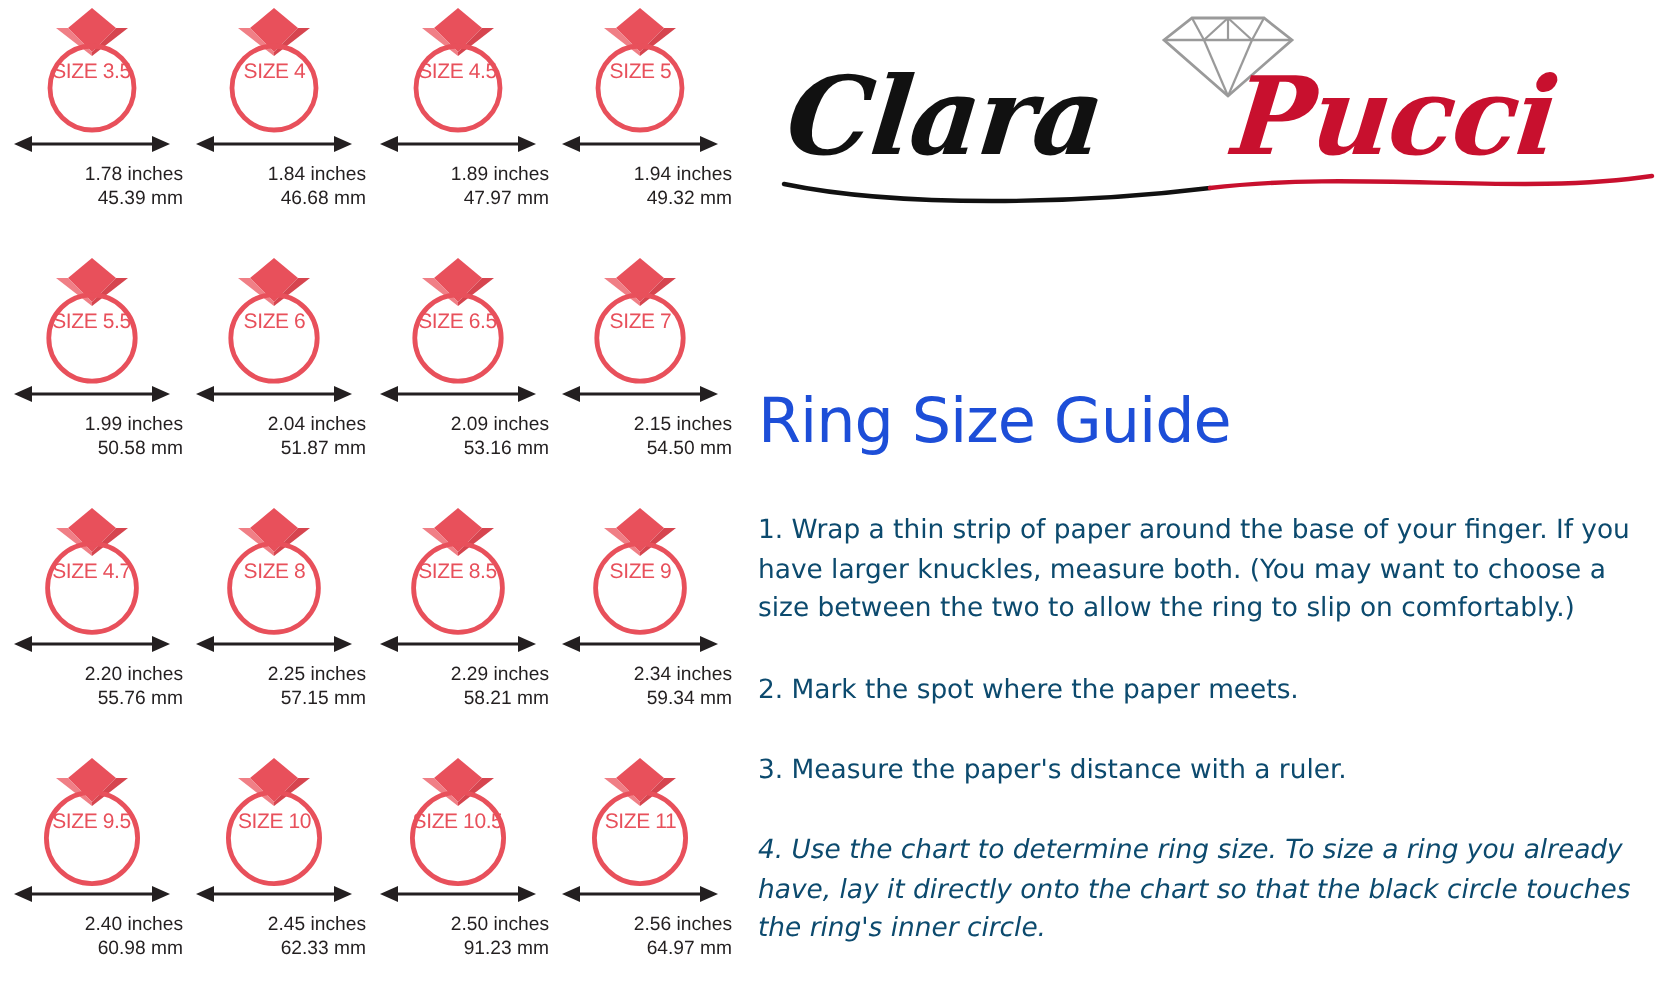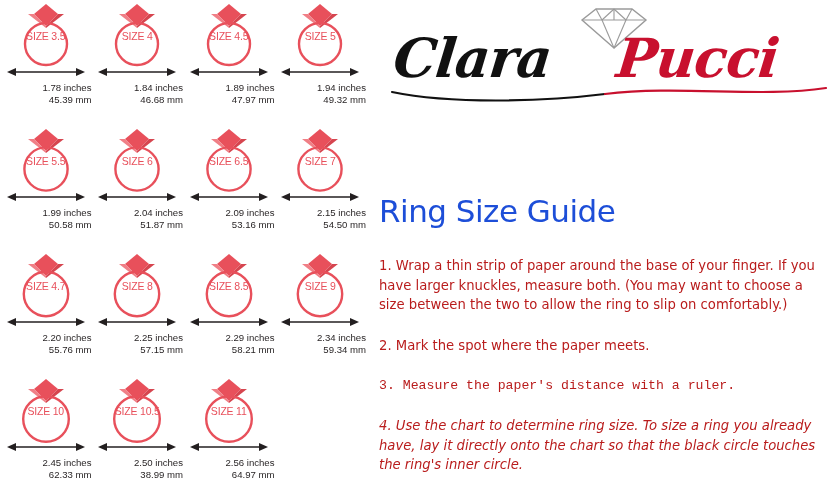--- a/index.html
+++ b/index.html
@@ -136,26 +136,26 @@
     color: #1d4ed8;
     letter-spacing: -0.5px;
   }
 
   .step {
     position: absolute;
     left: 13px;
     width: 452px;
     font-size: 13.2px;
     line-height: 19.5px;
-    color: #b91c1c;
+    color: #0c4a6e;
     font-family: "DejaVu Sans", sans-serif;
   }
   #step1 { top: 256px; }
   #step2 { top: 336px; }
-  #step3 { top: 376px; font-family: Liberation Mono, monospace; }
+  #step3 { top: 376px; }
   #step4 { top: 416px; font-style: italic; }
 </style>
 </head>
 <body>
 
 <div id="chart">
 
   <div class="ring-row">
     <div class="ring-cell">
       <svg class="ring-art" viewBox="0 0 74 66">
@@ -382,20 +382,38 @@
   </div>
 
   <div class="ring-row">
     <div class="ring-cell">
       <svg class="ring-art" viewBox="0 0 74 66">
         <polygon points="37,2 25,12 37,24 49,12" fill="#e8505b"></polygon>
         <polygon points="25,12 19,12 37,26 37,24" fill="#f07f86"></polygon>
         <polygon points="49,12 55,12 37,26 37,24" fill="#d6454f"></polygon>
         <circle cx="37" cy="42" r="22.8" fill="none" stroke="#e8505b" stroke-width="2.4"></circle>
       </svg>
+      <div class="size-label">SIZE 9.5</div>
+      <svg class="arrow-wrap" viewBox="0 0 78 12">
+        <line x1="8" y1="6" x2="70" y2="6" stroke="#231f20" stroke-width="1.6"></line>
+        <polygon points="0,6 9,2 9,10" fill="#231f20"></polygon>
+        <polygon points="78,6 69,2 69,10" fill="#231f20"></polygon>
+      </svg>
+      <div class="meas">
+        <span>2.40 inches</span><br>
+        <span>60.98 mm</span>
+      </div>
+    </div>
+    <div class="ring-cell">
+      <svg class="ring-art" viewBox="0 0 74 66">
+        <polygon points="37,2 25,12 37,24 49,12" fill="#e8505b"></polygon>
+        <polygon points="25,12 19,12 37,26 37,24" fill="#f07f86"></polygon>
+        <polygon points="49,12 55,12 37,26 37,24" fill="#d6454f"></polygon>
+        <circle cx="37" cy="42" r="22.8" fill="none" stroke="#e8505b" stroke-width="2.4"></circle>
+      </svg>
       <div class="size-label">SIZE 10</div>
       <svg class="arrow-wrap" viewBox="0 0 78 12">
         <line x1="8" y1="6" x2="70" y2="6" stroke="#231f20" stroke-width="1.6"></line>
         <polygon points="0,6 9,2 9,10" fill="#231f20"></polygon>
         <polygon points="78,6 69,2 69,10" fill="#231f20"></polygon>
       </svg>
       <div class="meas">
         <span>2.45 inches</span><br>
         <span>62.33 mm</span>
       </div>
@@ -408,21 +426,21 @@
         <circle cx="37" cy="42" r="22.8" fill="none" stroke="#e8505b" stroke-width="2.4"></circle>
       </svg>
       <div class="size-label">SIZE 10.5</div>
       <svg class="arrow-wrap" viewBox="0 0 78 12">
         <line x1="8" y1="6" x2="70" y2="6" stroke="#231f20" stroke-width="1.6"></line>
         <polygon points="0,6 9,2 9,10" fill="#231f20"></polygon>
         <polygon points="78,6 69,2 69,10" fill="#231f20"></polygon>
       </svg>
       <div class="meas">
         <span>2.50 inches</span><br>
-        <span>38.99 mm</span>
+        <span>91.23 mm</span>
       </div>
     </div>
     <div class="ring-cell">
       <svg class="ring-art" viewBox="0 0 74 66">
         <polygon points="37,2 25,12 37,24 49,12" fill="#e8505b"></polygon>
         <polygon points="25,12 19,12 37,26 37,24" fill="#f07f86"></polygon>
         <polygon points="49,12 55,12 37,26 37,24" fill="#d6454f"></polygon>
         <circle cx="37" cy="42" r="22.8" fill="none" stroke="#e8505b" stroke-width="2.4"></circle>
       </svg>
       <div class="size-label">SIZE 11</div>

